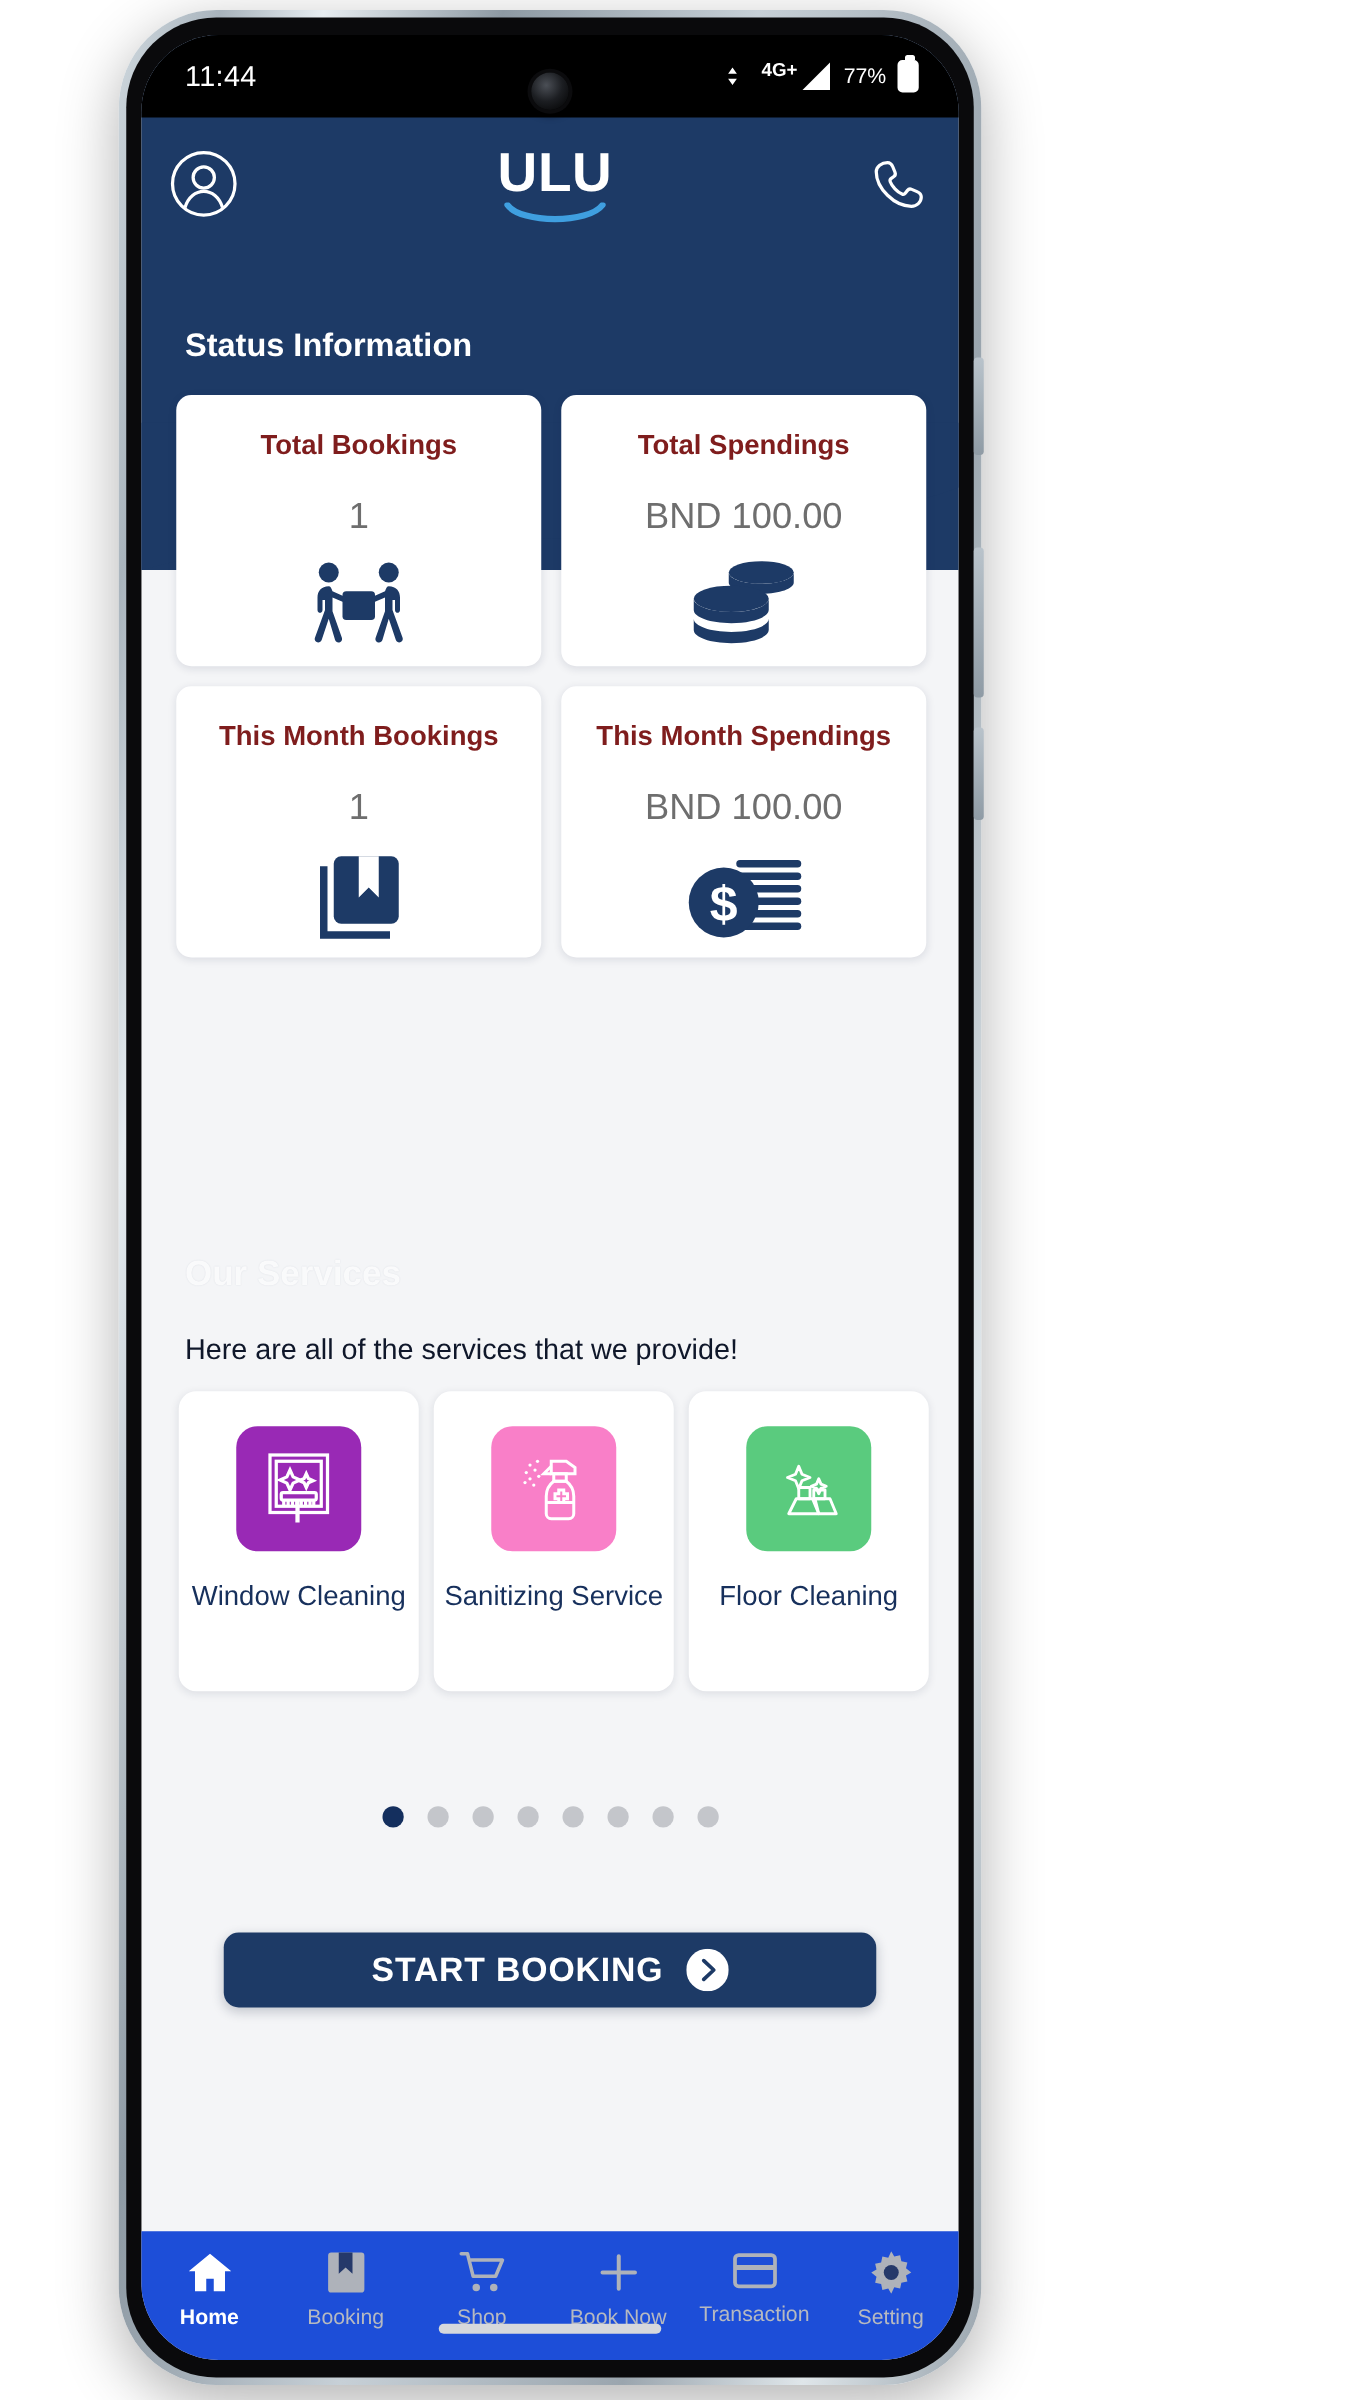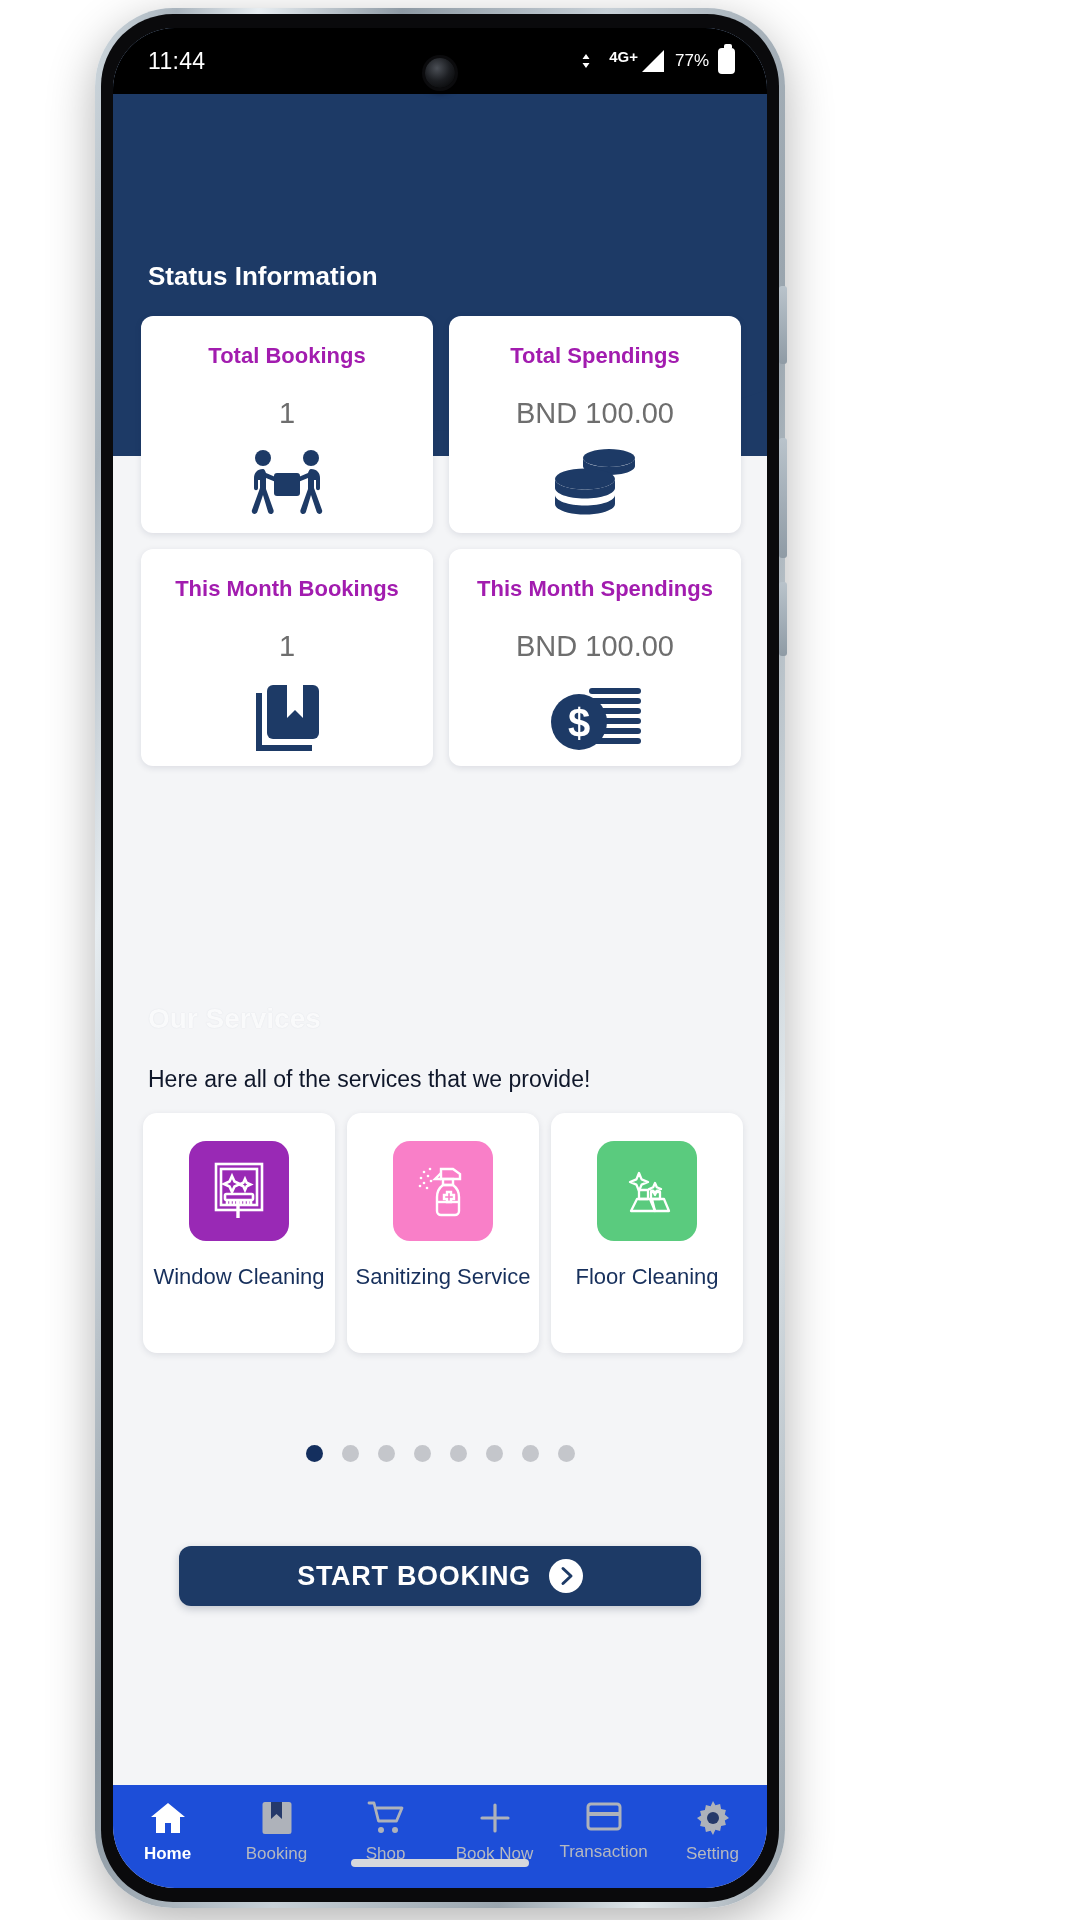--- a/index.html
+++ b/index.html
@@ -71,21 +71,21 @@
   }
 
   
   .stats{ position:absolute; left:28px; top:288px; width:600px; z-index:5; }
   .stat-row{ display:flex; gap:16px; margin-bottom:16px; }
   .stat-card{
     flex:1; background:#fff; border-radius:12px; height:217px;
     box-shadow:0 2px 7px rgba(20,30,60,.11);
     display:flex; flex-direction:column; align-items:center; padding-top:27px;
   }
-  .stat-label{ color:#a21caf; font-size:22px; font-weight:700; text-align:center; }
+  .stat-label{ color:#7f1d1d; font-size:22px; font-weight:700; text-align:center; }
   .stat-value{ color:#6e6e6e; font-size:29px; font-weight:400; margin-top:28px; }
   .stat-icon{ margin-top:16px; height:78px; display:flex; align-items:center; justify-content:center; }
 
   
   .svc-head{
     position:absolute; left:35px; top:975px; font-size:28px; font-weight:700;
     color:rgba(255,255,255,0.86); text-shadow:0 0 1px rgba(210,214,222,.9); z-index:3;
   }
   .svc-sub{ position:absolute; left:35px; top:1038px; color:#0f172a; font-size:23px; z-index:3; }
 
@@ -136,20 +136,42 @@
   <div class="screen">
 
     <div class="app">
 
       <div class="navy-header">
         <svg class="curve" viewBox="0 0 654 120" preserveAspectRatio="none">
           <path d="M0,0 L654,0 L654,52 C430,132 230,58 0,118 Z" fill="#1d3a66"></path>
         </svg>
       </div>
 
+      <div class="hdr-row">
+        <span class="avatar-ico">
+          <svg width="56" height="56" viewBox="0 0 56 56" fill="none" stroke="#ffffff" stroke-width="2.6">
+            <circle cx="28" cy="28" r="25"></circle>
+            <circle cx="28" cy="23" r="8.5"></circle>
+            <path d="M13 47c2.5-8.5 8.6-13 15-13s12.5 4.5 15 13"></path>
+          </svg>
+        </span>
+
+        <div class="brand">
+          <div class="brand-text">ULU</div>
+          <svg class="brand-smile" width="82" height="18" viewBox="0 0 82 18">
+            <path d="M3 2 C14 17, 68 17, 79 2" stroke="#3f9fe0" stroke-width="5" fill="none" stroke-linecap="round"></path>
+          </svg>
+        </div>
+
+        <span class="phone-ico">
+          <svg width="44" height="44" viewBox="0 0 44 44" fill="none" stroke="#ffffff" stroke-width="2.6" stroke-linecap="round" stroke-linejoin="round">
+            <path d="M13 5c2.6 0 3.4 1.3 4.3 3.6l1.7 4.2c.6 1.5.3 2.5-.9 3.4l-2.3 1.7c-.9.7-1 1.4-.6 2.5 1.3 3.6 5.6 8.2 9.4 9.8 1.1.5 1.9.3 2.6-.6l1.8-2.3c.9-1.2 2-1.4 3.4-.8l4.2 1.8c2.2.9 3.4 1.8 3.4 4.3 0 4.2-3.6 7.4-7.9 7.4C18.7 40 4 25.8 4 12.4 4 8.3 8.3 5 13 5z"></path>
+          </svg>
+        </span>
+      </div>
 
       <div class="status-title">Status Information</div>
 
       <div class="stats">
 
         <div class="stat-row">
           <div class="stat-card">
             <div class="stat-label">Total Bookings</div>
             <div class="stat-value">1</div>
             <div class="stat-icon">

